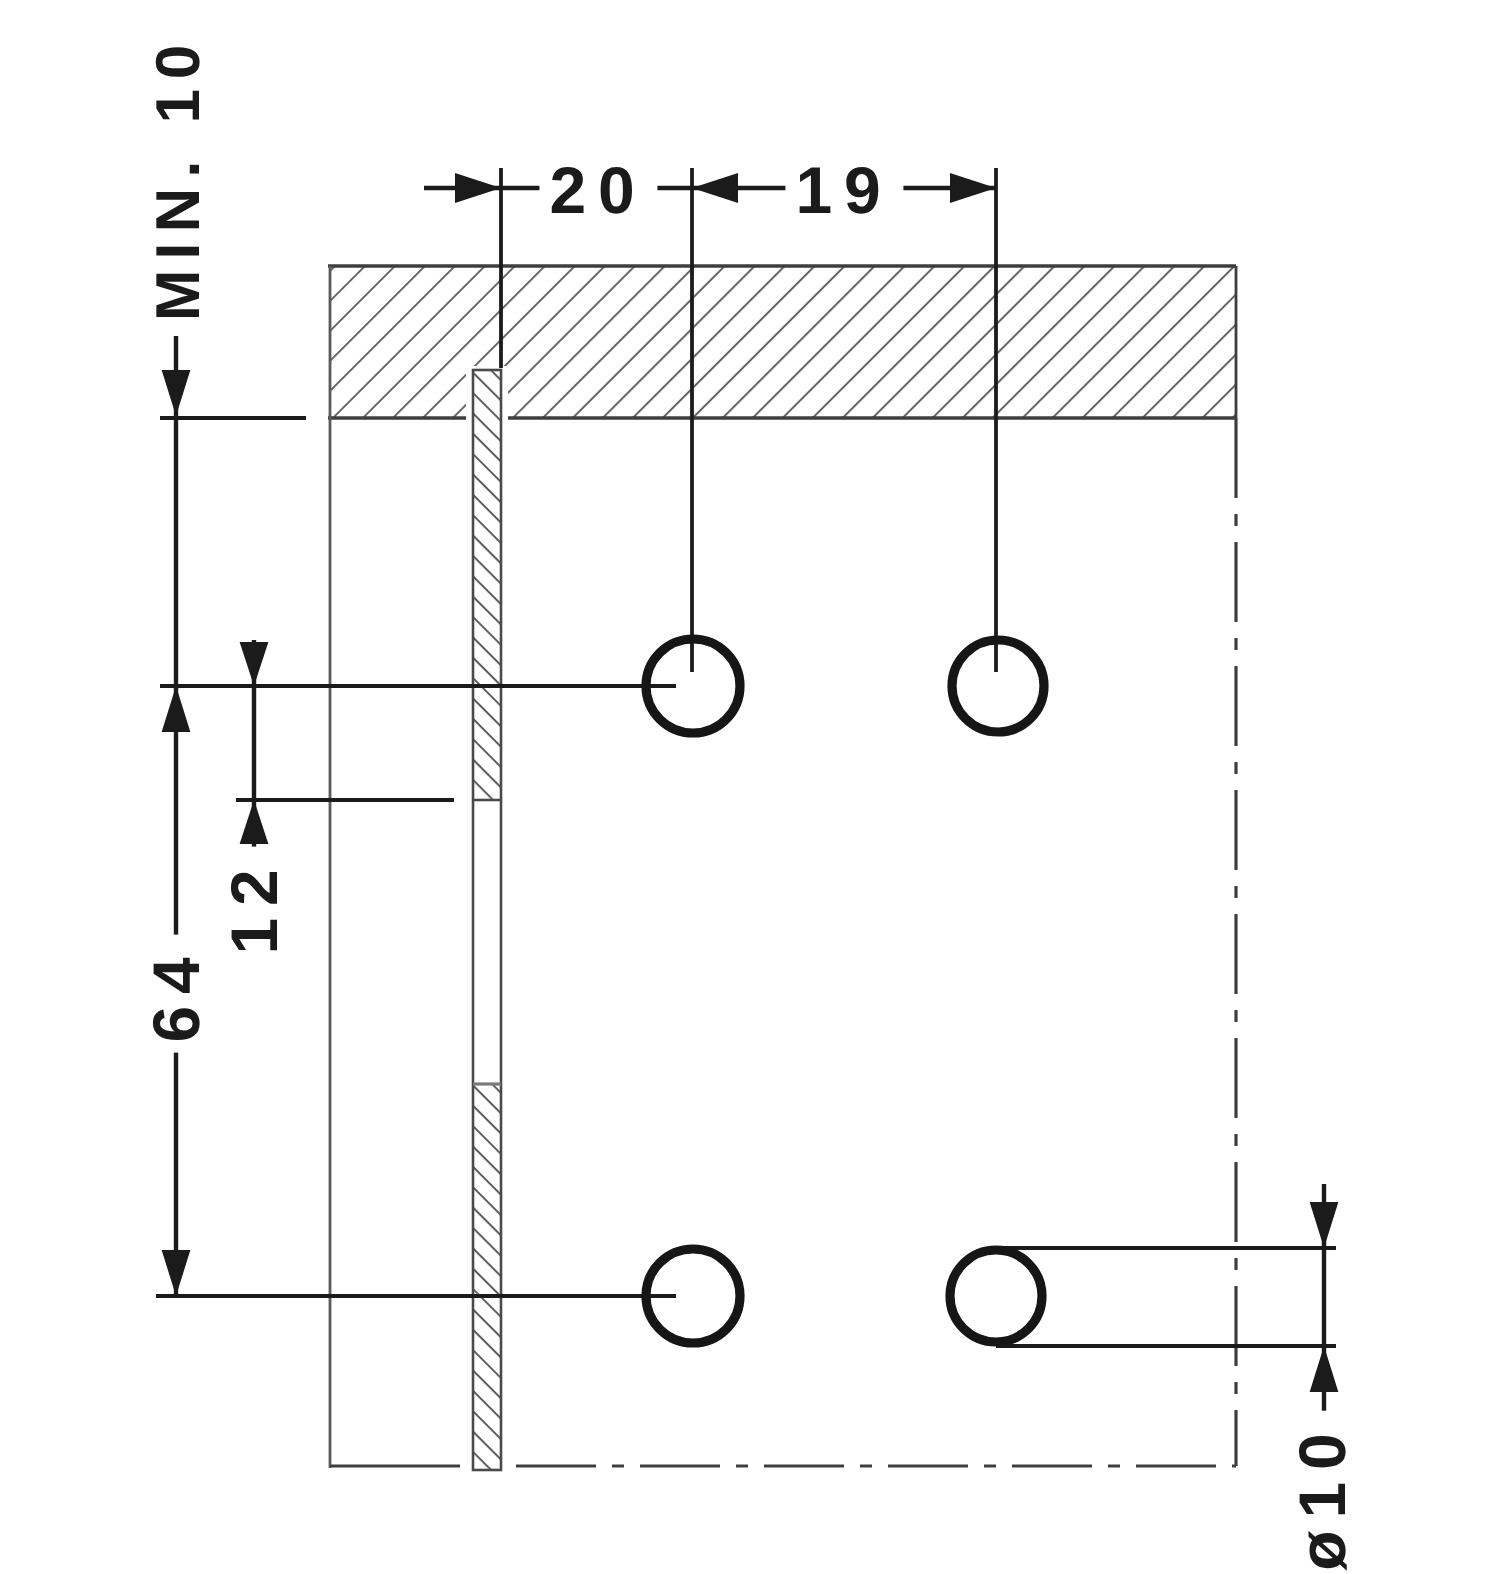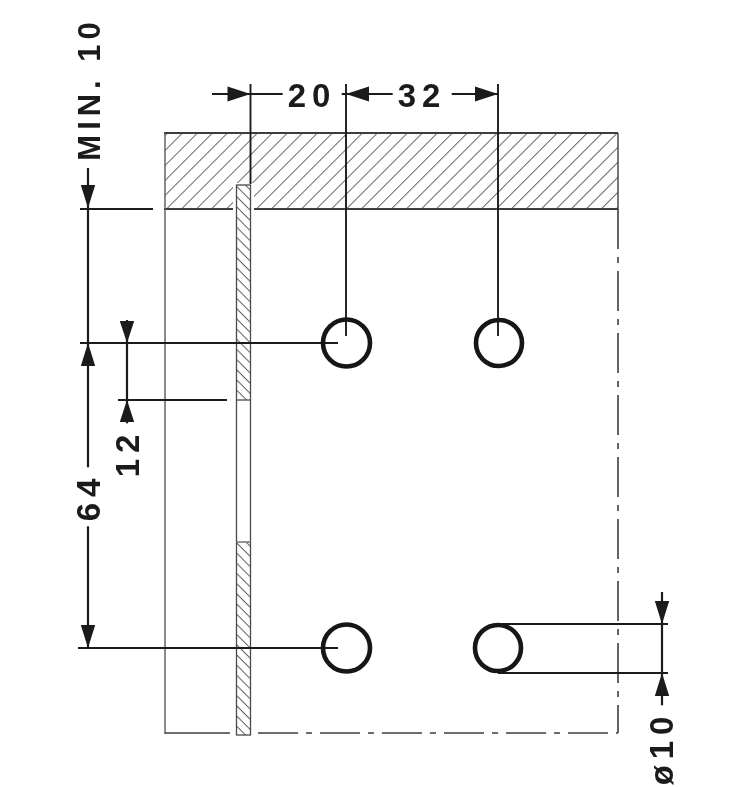--- a/index.html
+++ b/index.html
@@ -104,19 +104,19 @@
 
     <g stroke="#161616" stroke-width="4.6" fill="none">
       <circle cx="346.5" cy="343" r="23.5"></circle>
       <circle cx="499" cy="343" r="23"></circle>
       <circle cx="346.5" cy="648" r="23.5"></circle>
       <circle cx="498" cy="648" r="23"></circle>
     </g>
   </svg>
 
   <div class="lbl vert small" style="left:89px; top:89px;">MIN. 10</div>
-  <div class="lbl" style="left:312px; top:95px;">20</div>
-  <div class="lbl" style="left:422px; top:95px;">32</div>
+  <div class="lbl" style="left:299px; top:95px;">20</div>
+  <div class="lbl" style="left:422px; top:95px;">19</div>
   <div class="lbl vert" style="left:88px; top:497px;">64</div>
   <div class="lbl vert" style="left:127px; top:453px;">12</div>
   <div class="lbl vert" style="left:661px; top:748px;">ø10</div>
 
 </div>
 
 </body></html>

